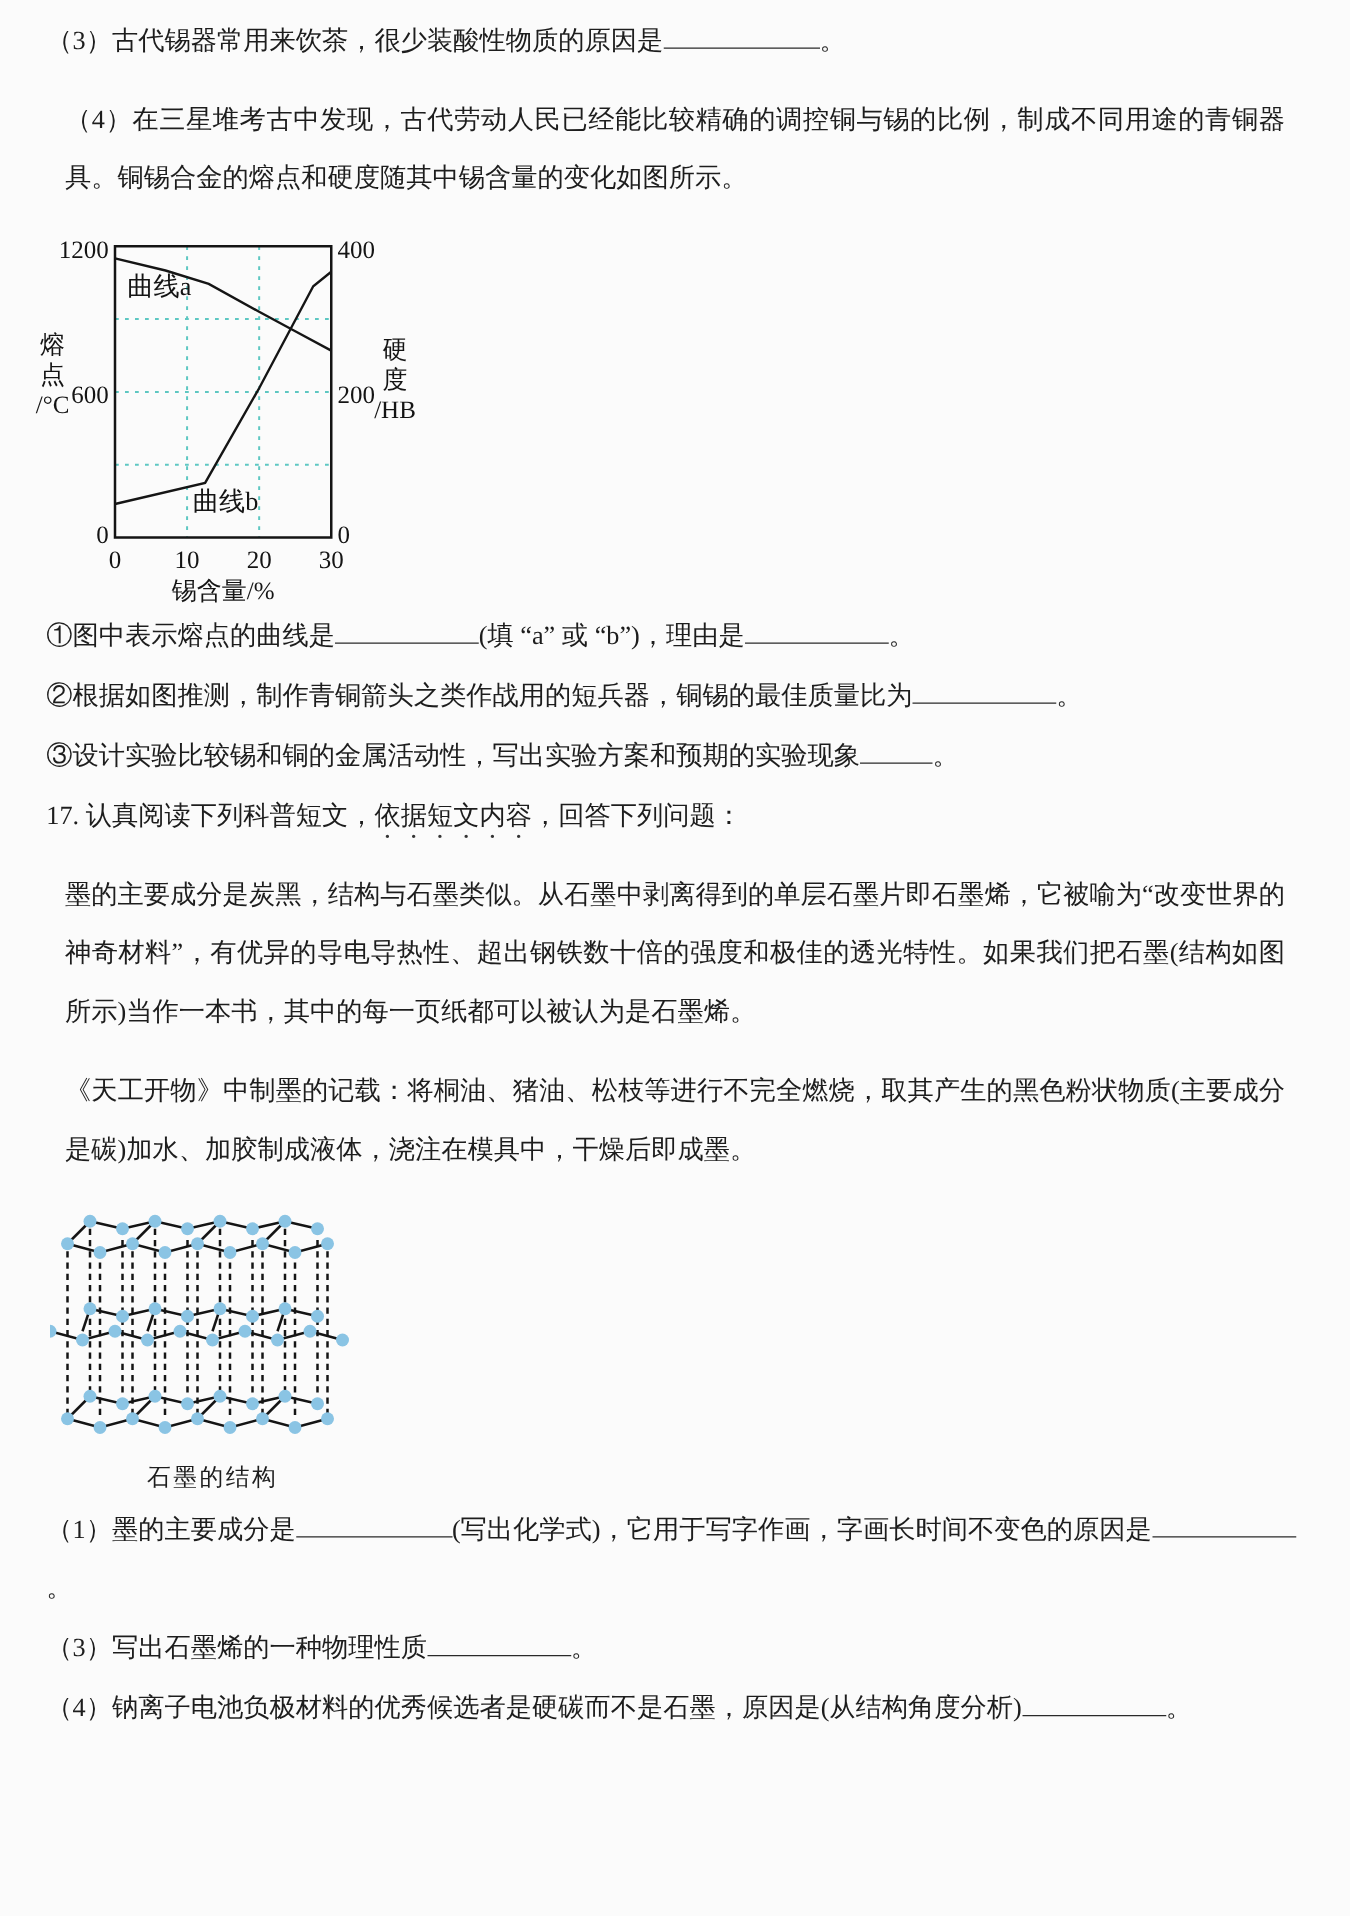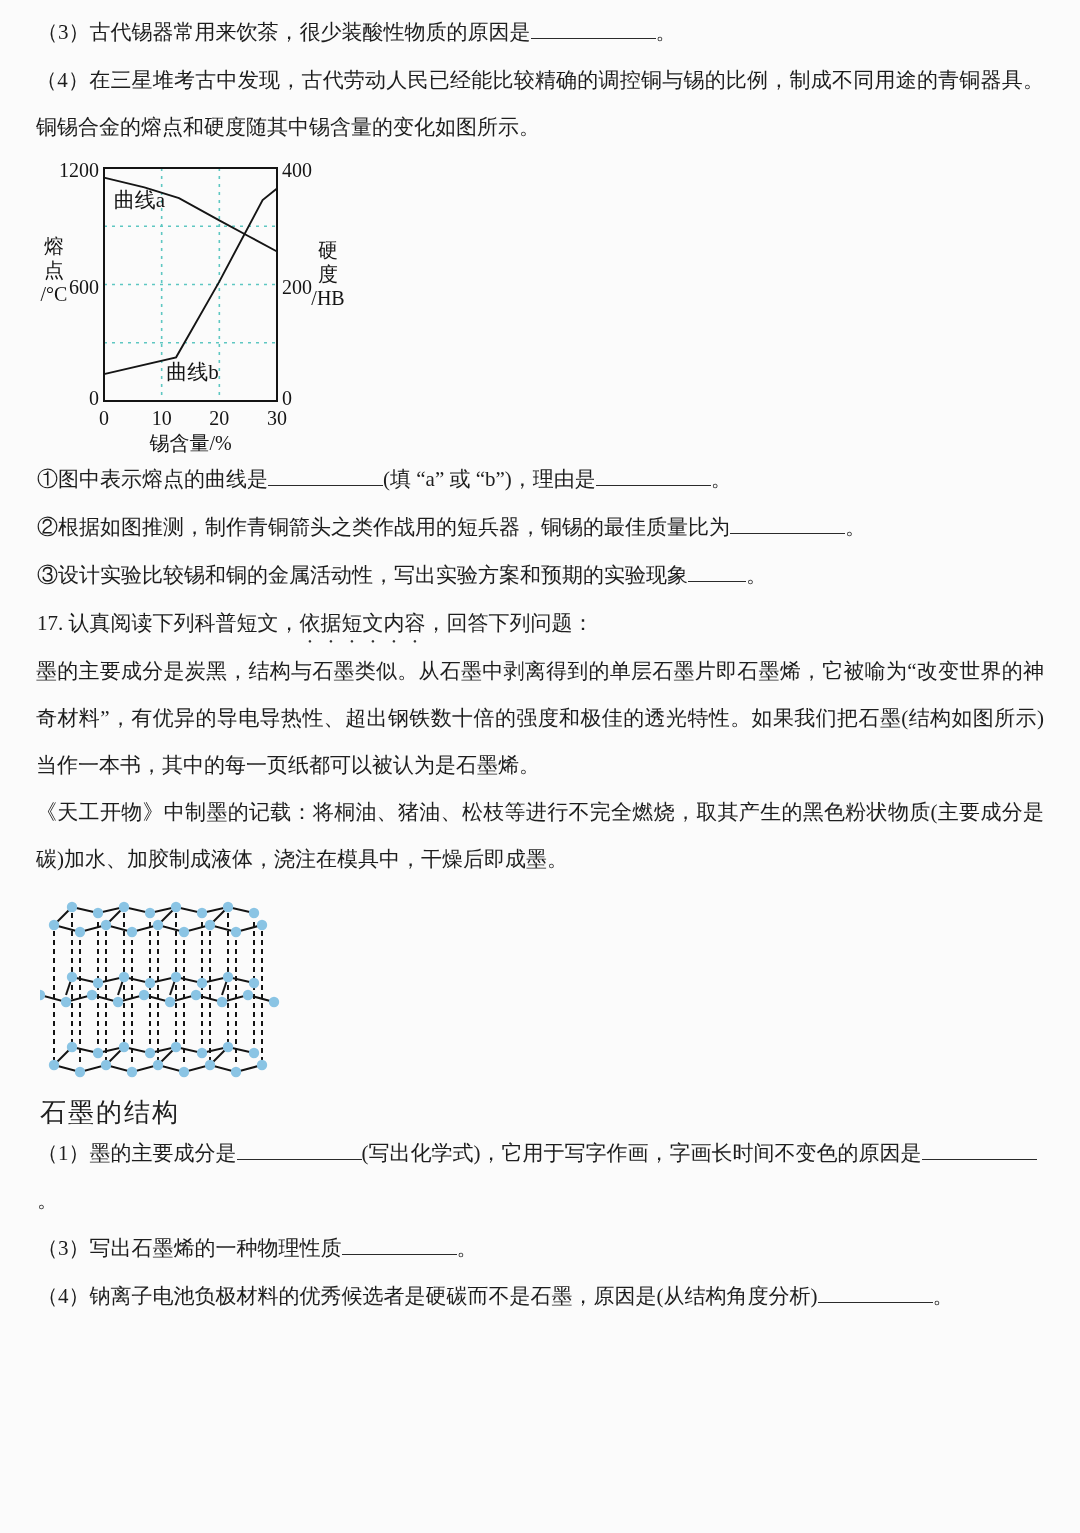--- a/index.html
+++ b/index.html
@@ -4,40 +4,40 @@
 <style>
   html,body{margin:0;padding:0;}
   body{
     width:1080px;height:1533px;overflow:hidden;
     background:#fbfbfb;color:#1d1d1d;
     font-family:"Liberation Serif","DejaVu Serif",serif;
     font-size:21px;
   }
   .page{padding:8px 36px 0 36px;}
   p.line{margin:1px;line-height:47px;min-height:47px;}
-  p.para{margin:0;line-height:47px;text-align:justify;}
+  p.para{margin:16px;line-height:47px;text-align:justify;}
   .blank{
     display:inline-block;width:115px;height:19px;
     border-bottom:1.6px solid #2a2a2a;vertical-align:baseline;
   }
   .blank-lg{width:125px;}
   .blank-sm{width:58px;}
   .emph{
     -webkit-text-emphasis:filled dot #333;
     -webkit-text-emphasis-position:under;
     text-emphasis:filled dot #333;
     text-emphasis-position:under right;
     text-align:center;
   }
   sup{font-size:0.62em;}
-  .chart{position:relative;height:302px;margin:2px 0 0 12px;}
+  .chart{position:relative;height:302px;margin:2px 0 0 0;}
   .chart svg{position:absolute;left:-20px;top:0;}
   .figure{margin:6px 0 0 4px;width:260px;}
   .figure .caption{
-    line-height:32px;font-size:26px;
+    text-align:center;line-height:32px;font-size:19px;
     letter-spacing:2px;margin-top:0;
   }
 </style>
 </head>
 <body>
 
 <div class="page">
 
   <p class="line"><span>（3）古代锡器常用来饮茶，很少装酸性物质的原因是</span><span class="blank blank-lg"></span><span>。</span></p>
 

